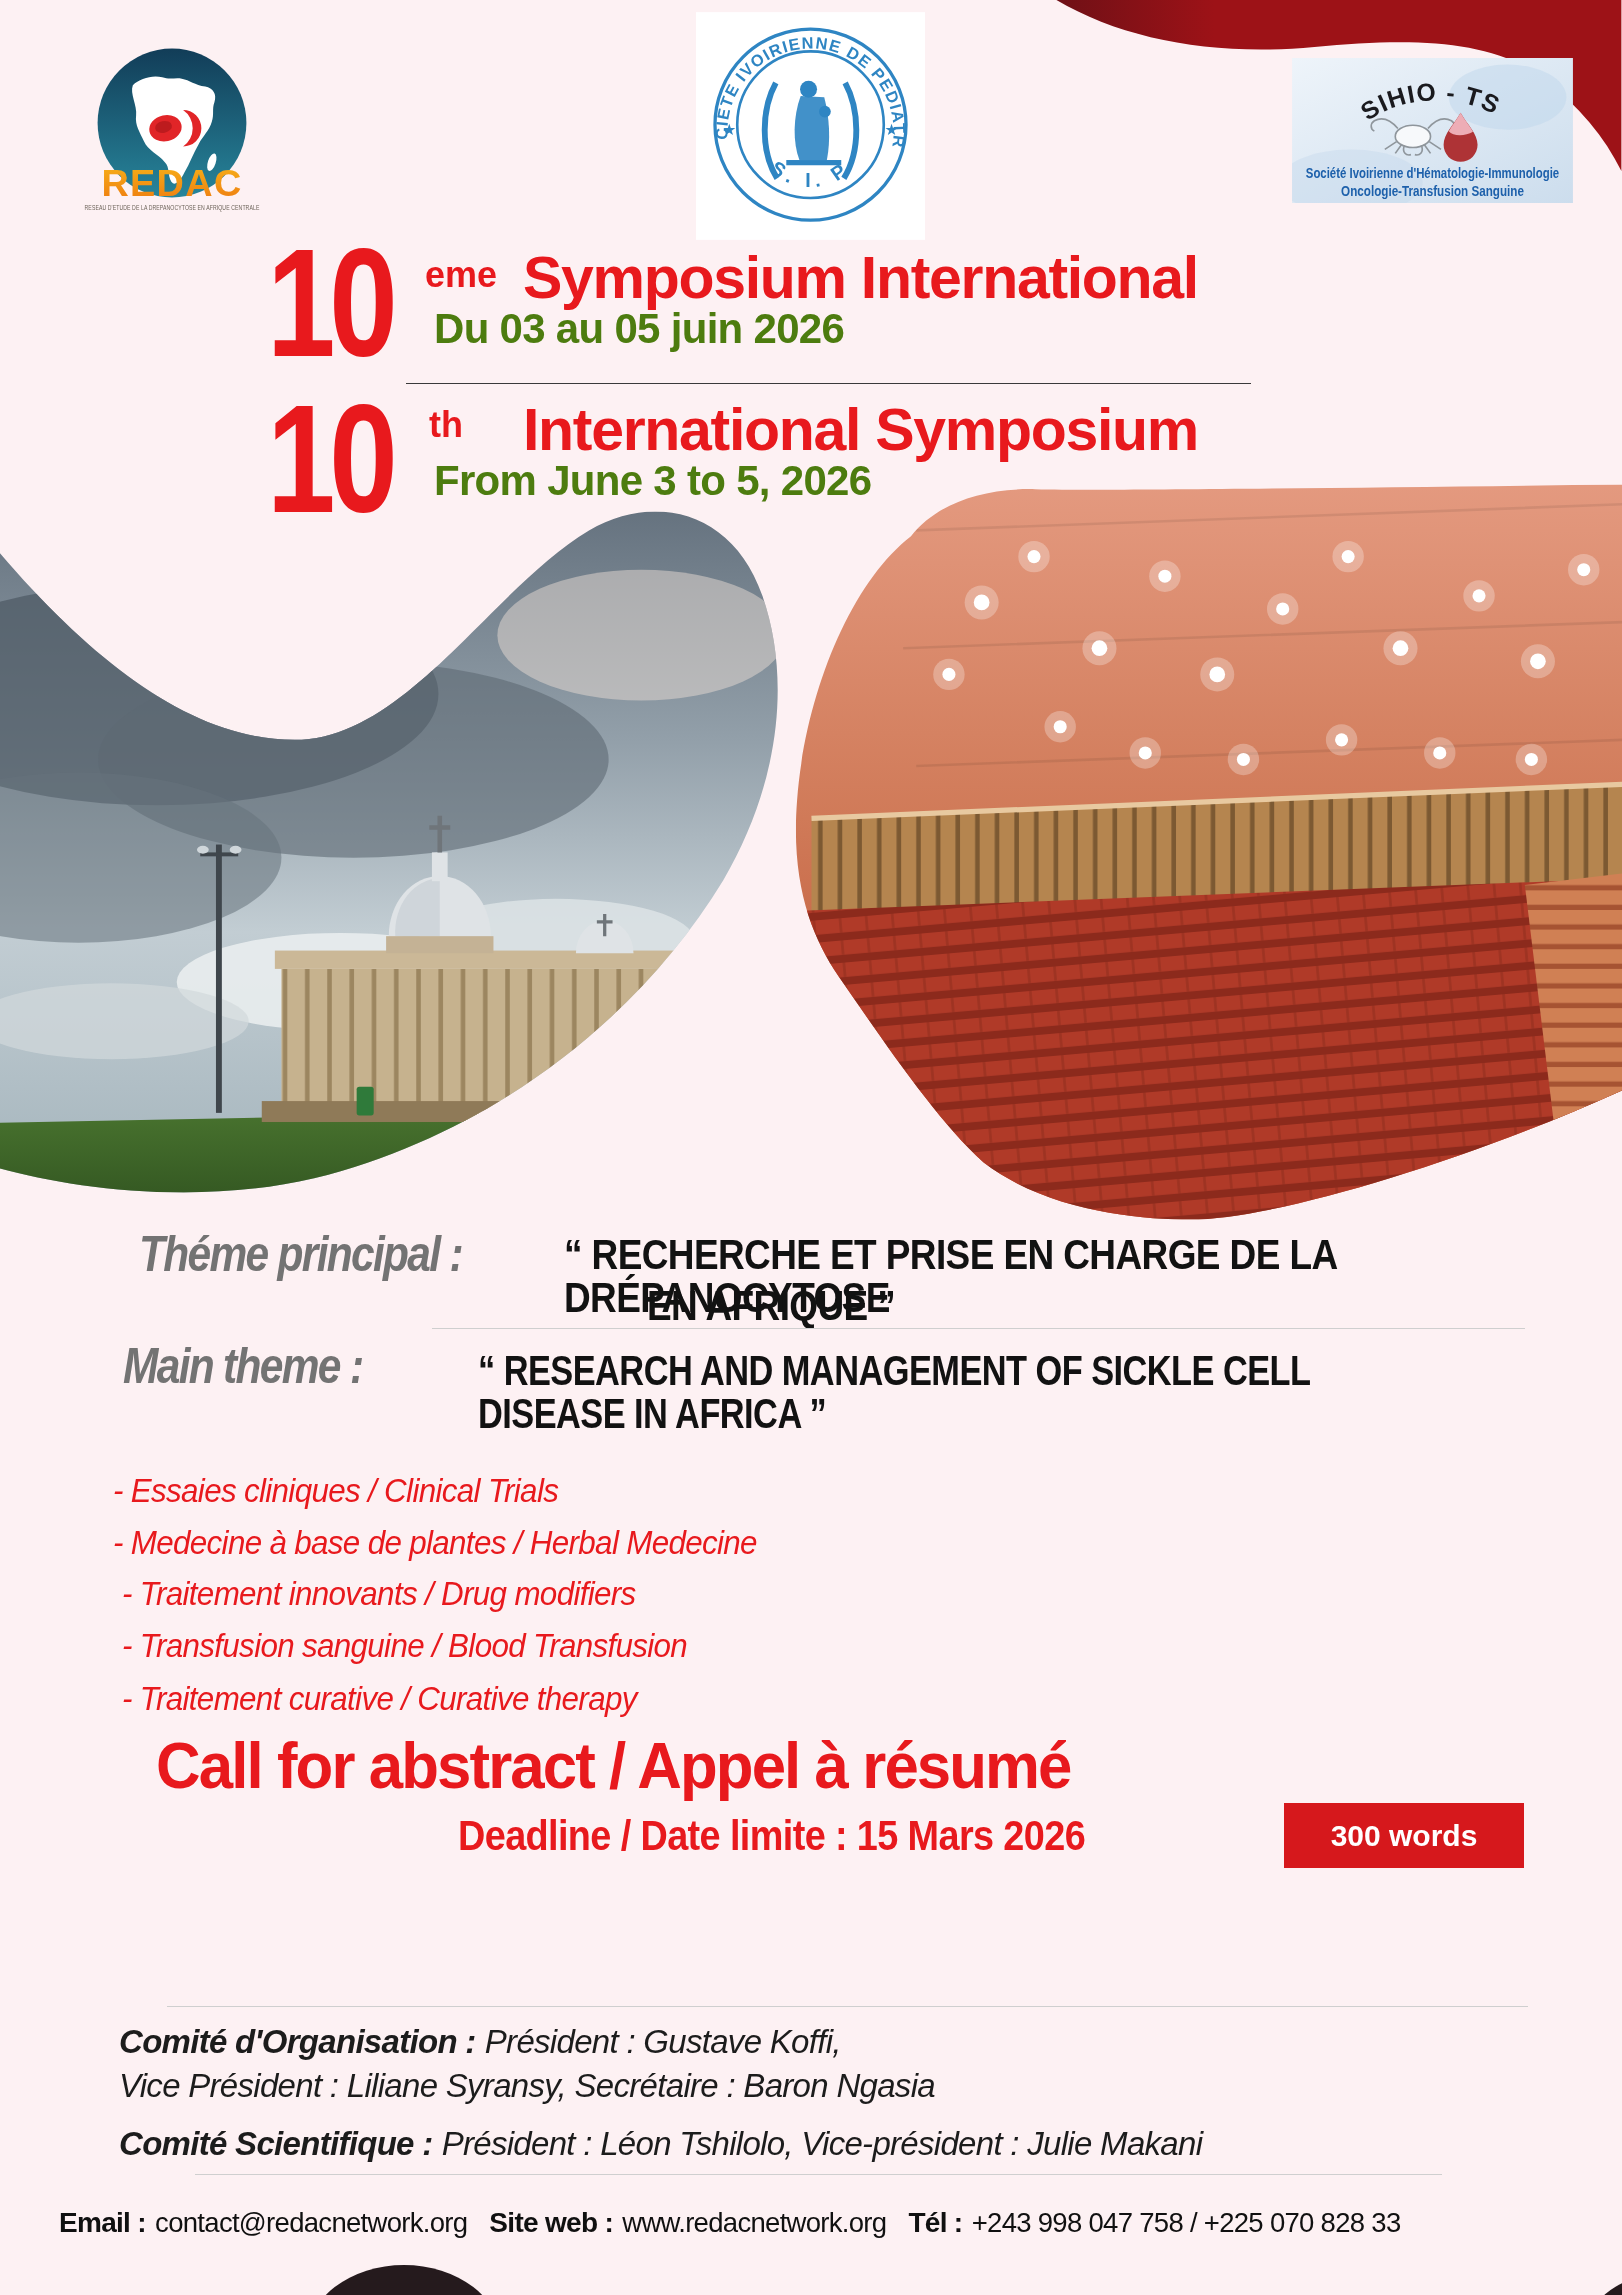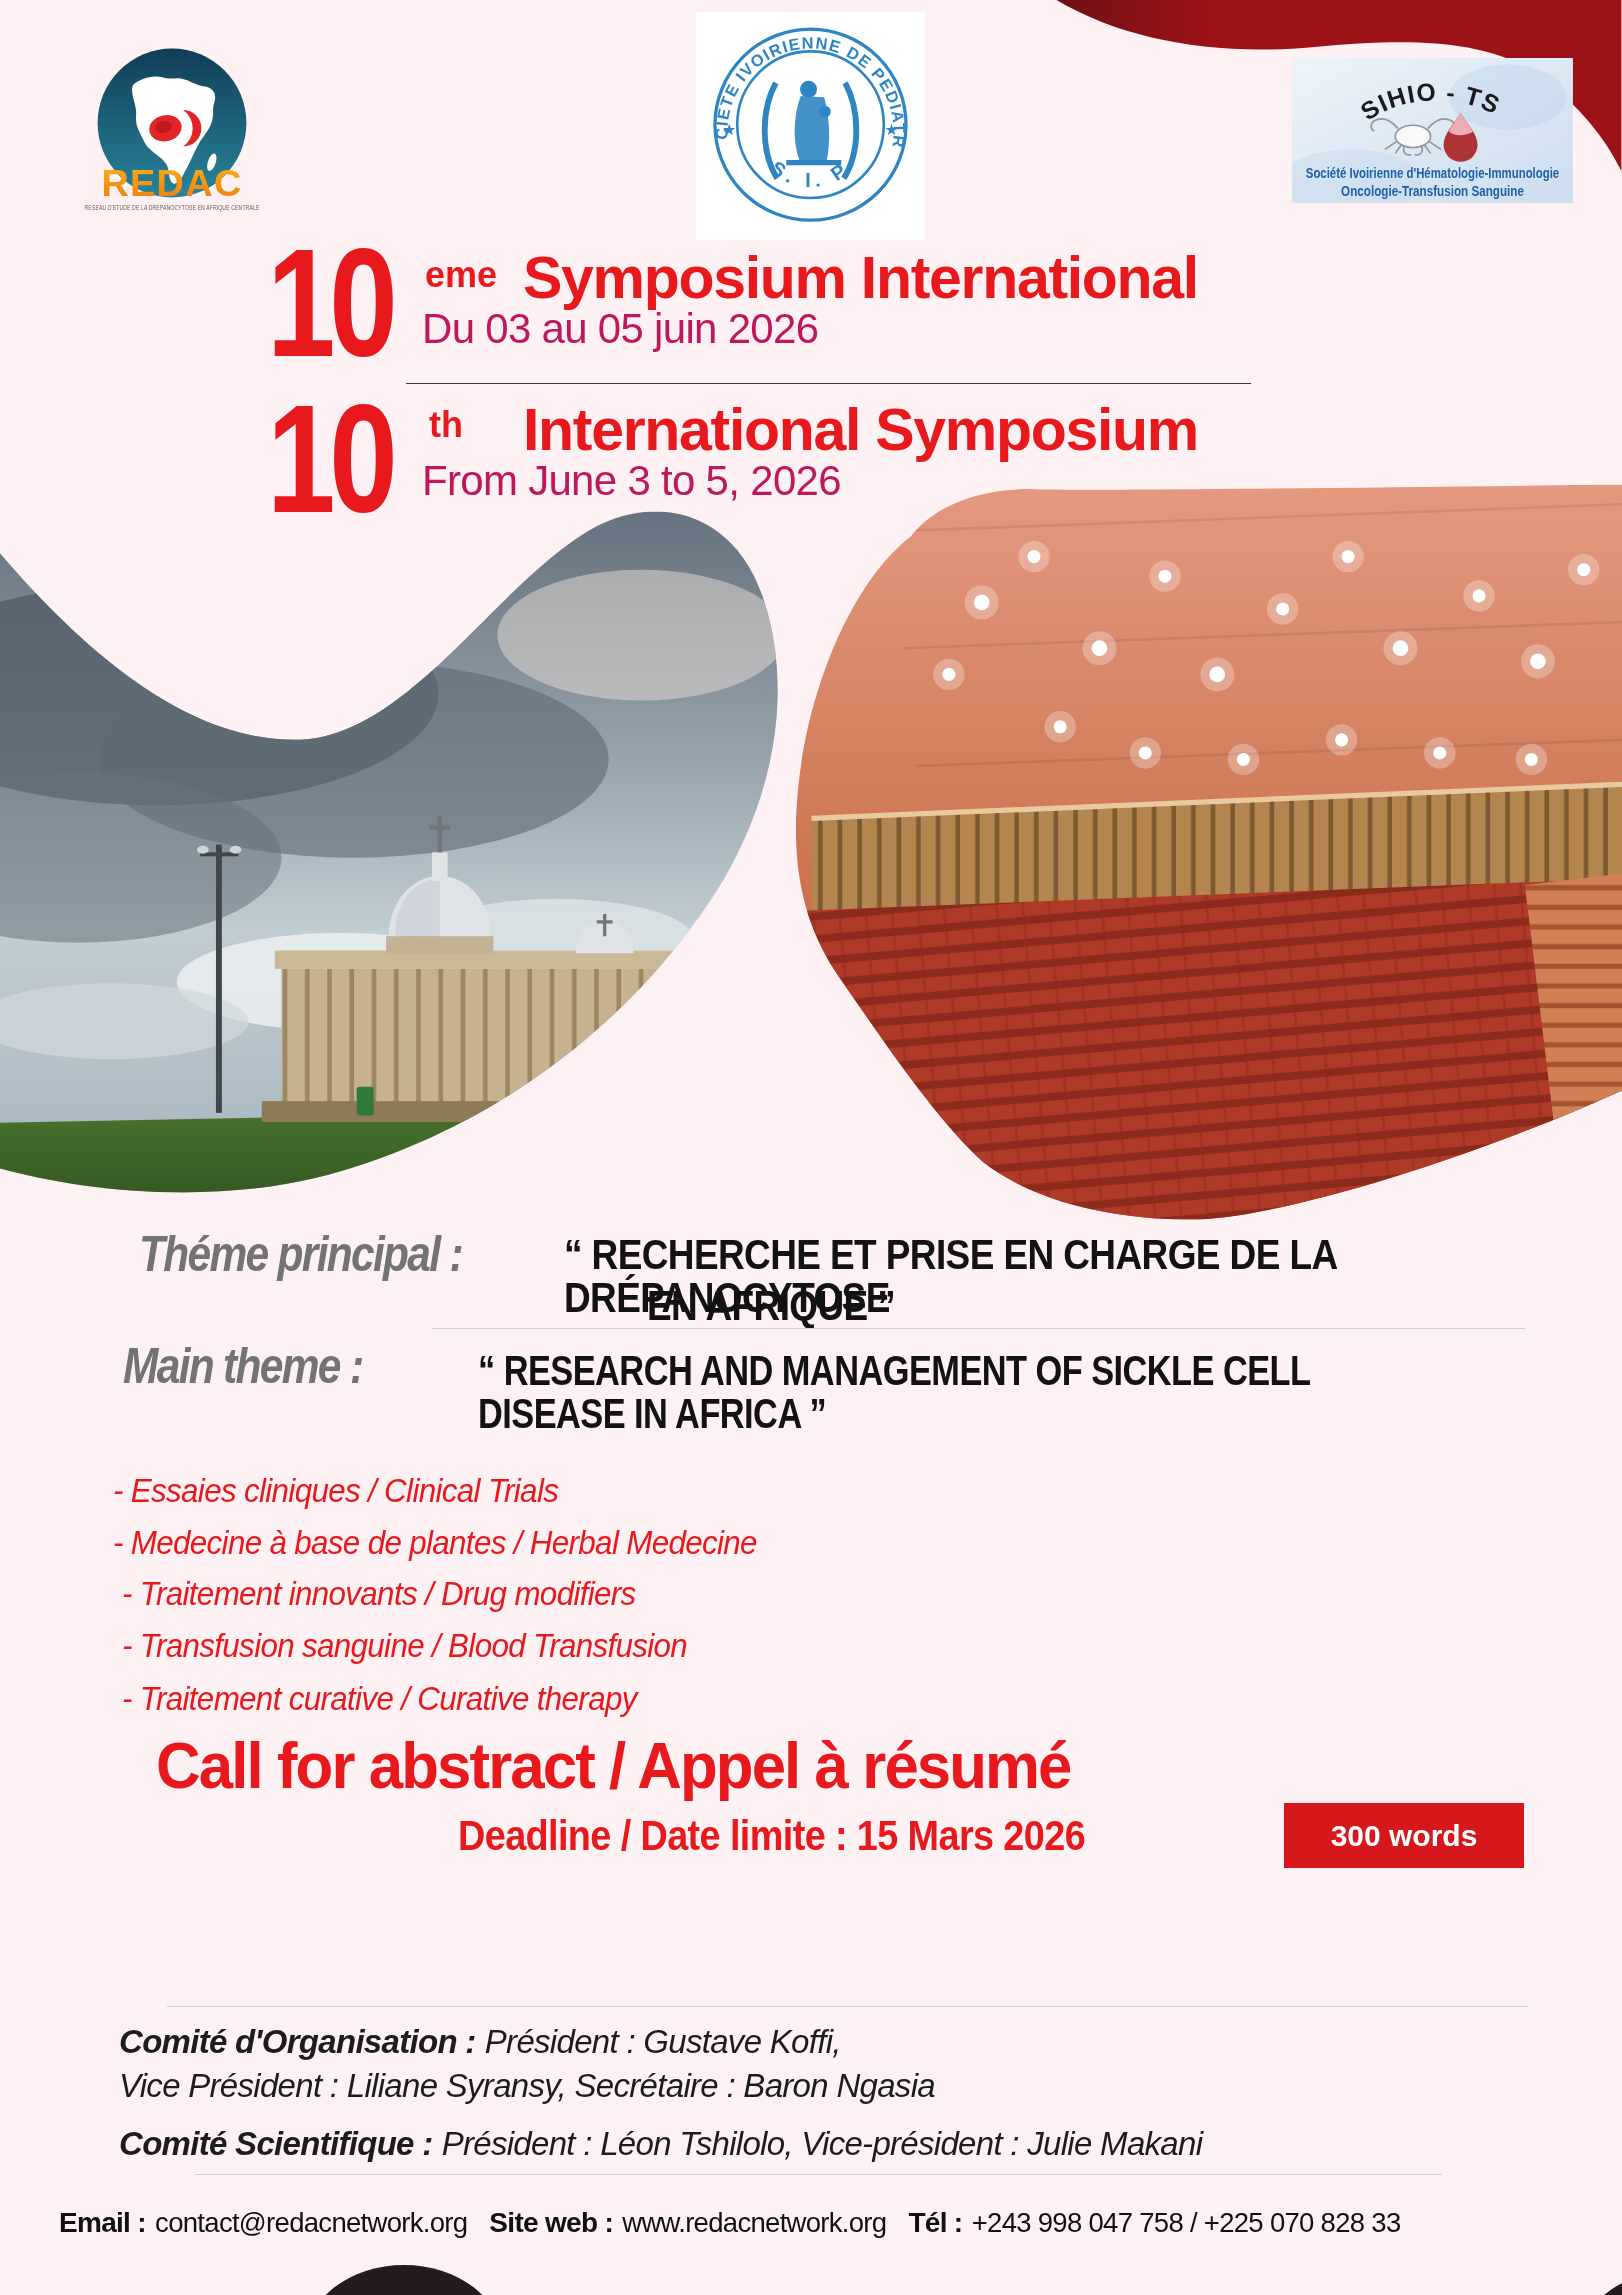--- a/index.html
+++ b/index.html
@@ -9,21 +9,21 @@
   *{margin:0;padding:0;box-sizing:border-box;}
   body{background:#888;font-family:"Liberation Sans",sans-serif;}
   #poster{position:relative;width:1623px;height:2295px;background:#fdf1f3;overflow:hidden;}
   .abs{position:absolute;}
   .cond{display:inline-block;transform-origin:0 50%;}
   
   .bignum{position:absolute;color:var(--red);font-weight:bold;font-size:154px;line-height:1;letter-spacing:-0.05em;}
   .bignum .cond{transform:scaleX(.8);}
   .ordinal{position:absolute;color:var(--red);font-weight:bold;font-size:36px;line-height:1;}
   .redhead{position:absolute;color:var(--red);font-weight:bold;font-size:59px;line-height:1;letter-spacing:-1.3px;}
-  .dates{position:absolute;color:#be185d;font-weight:normal;font-size:42px;line-height:1;letter-spacing:-0.7px;}
+  .dates{position:absolute;color:#4d7c0f;font-weight:bold;font-size:42px;line-height:1;letter-spacing:-0.7px;margin-left:12px;}
   .divider{position:absolute;height:1.3px;background:var(--grayline);}
   .divider.dark{background:#3a3a3a;}
   
   .theme-label{position:absolute;color:#737373;font-weight:bold;font-style:italic;font-size:50px;line-height:1;letter-spacing:-2px;}
   .theme-label .cond{transform:scaleX(.85);}
   .quote{position:absolute;color:#121212;font-weight:bold;font-size:43px;line-height:1;letter-spacing:-0.7px;}
   .quote .cond{transform:scaleX(.86);}
   .quote.en .cond{transform:scaleX(.8);}
   
   .topic{position:absolute;left:113px;color:var(--red);font-style:italic;font-size:33px;line-height:1;letter-spacing:-0.7px;}

